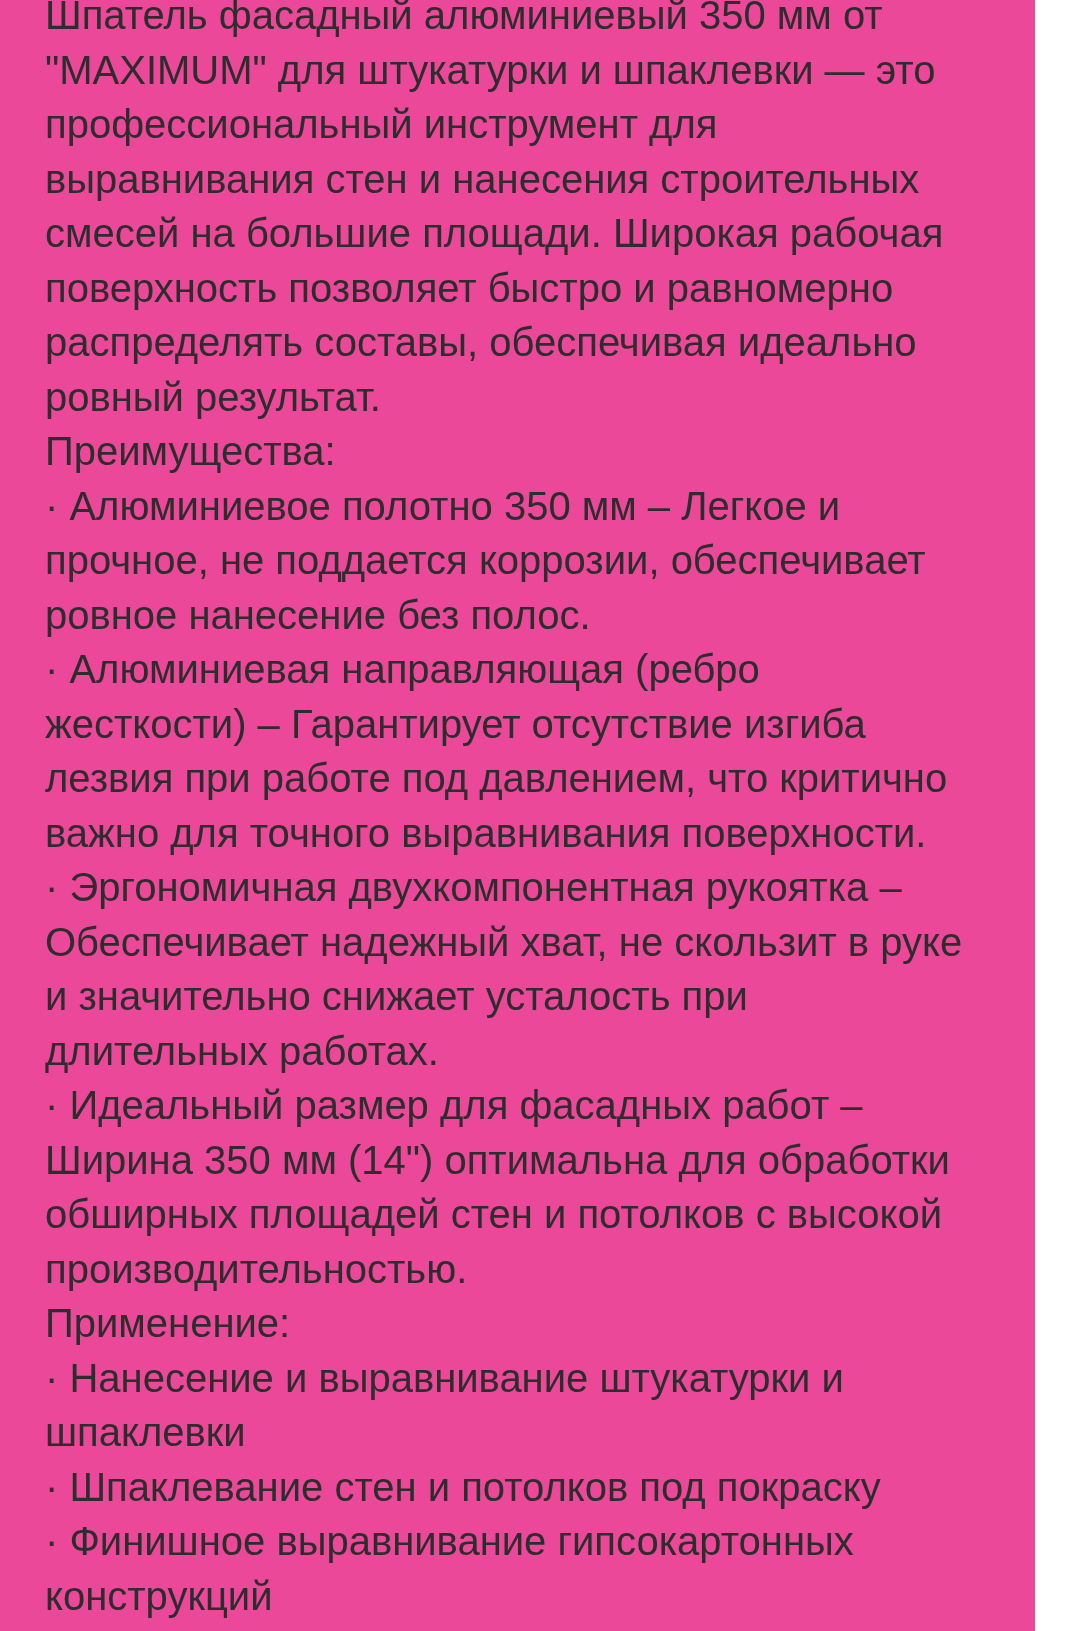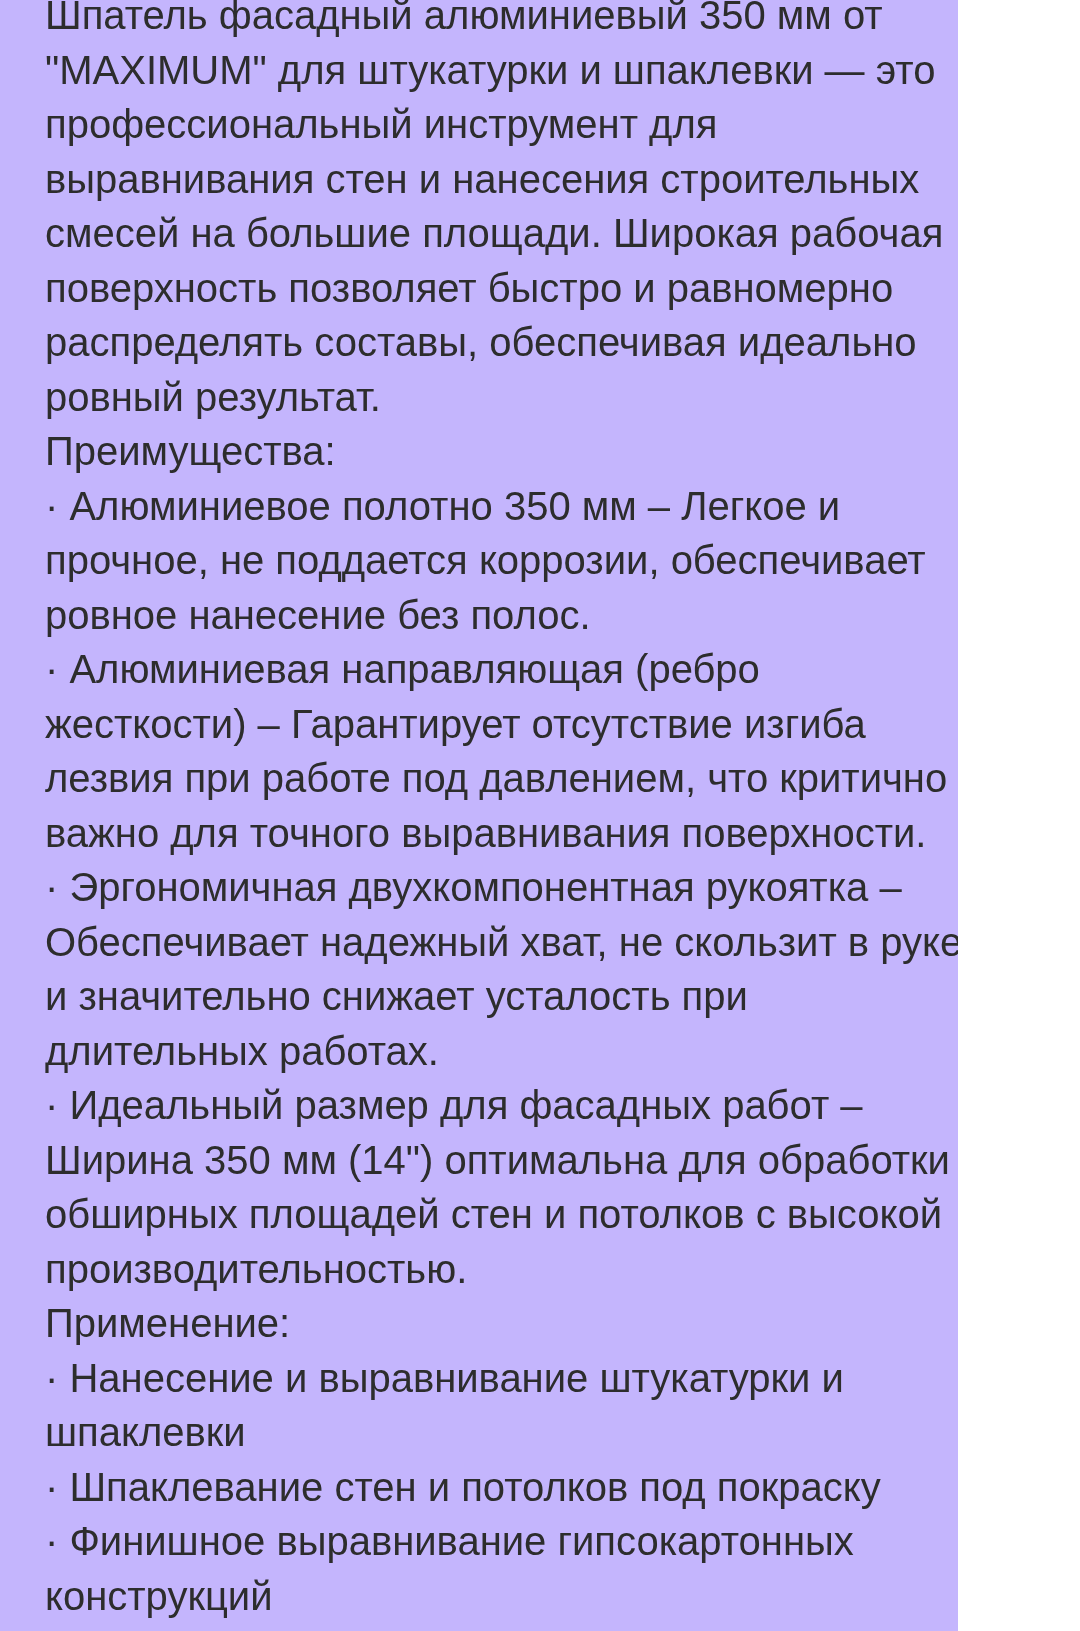--- a/index.html
+++ b/index.html
@@ -6,23 +6,23 @@
     margin: 0;
     padding: 0;
   }
   body {
     width: 1080px;
     height: 1631px;
     background: #ffffff;
     overflow: hidden;
   }
   .page {
-    width: 958px;
+    width: 1035px;
     height: 1631px;
-    background: #c4b5fd;
+    background: #ec4899;
     overflow: hidden;
     box-sizing: border-box;
   }
   .description-text {
     margin: -12px 0 0 0;
     padding: 0 30px 0 45px;
     font-family: "Liberation Sans", "DejaVu Sans", sans-serif;
     font-size: 40px;
     line-height: 54.5px;
     font-weight: 400;

